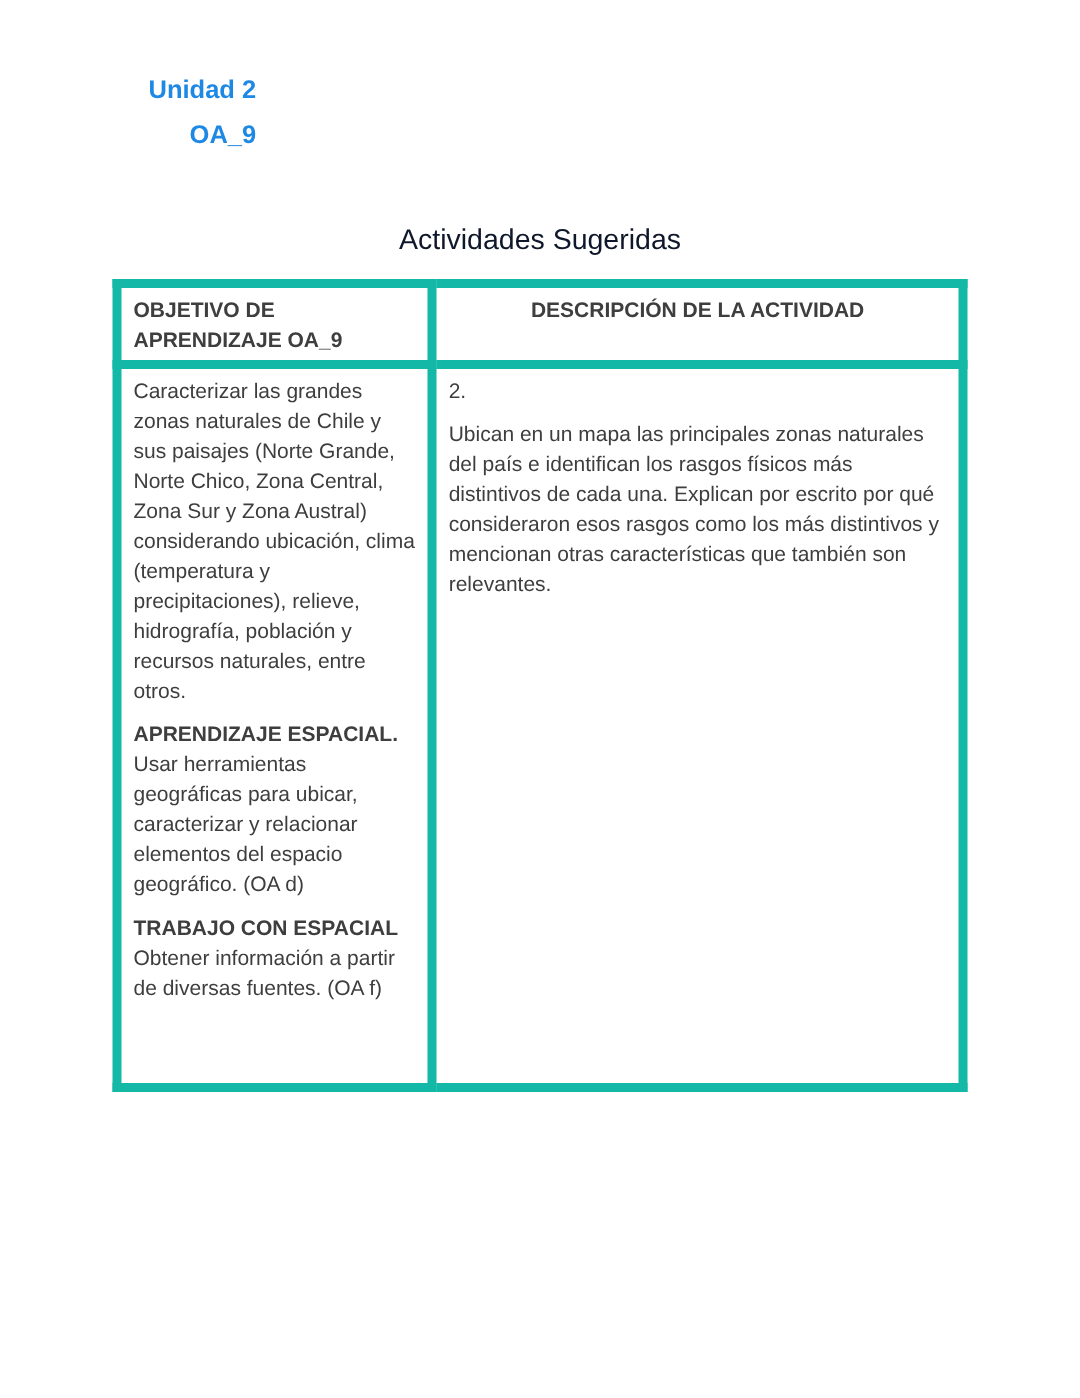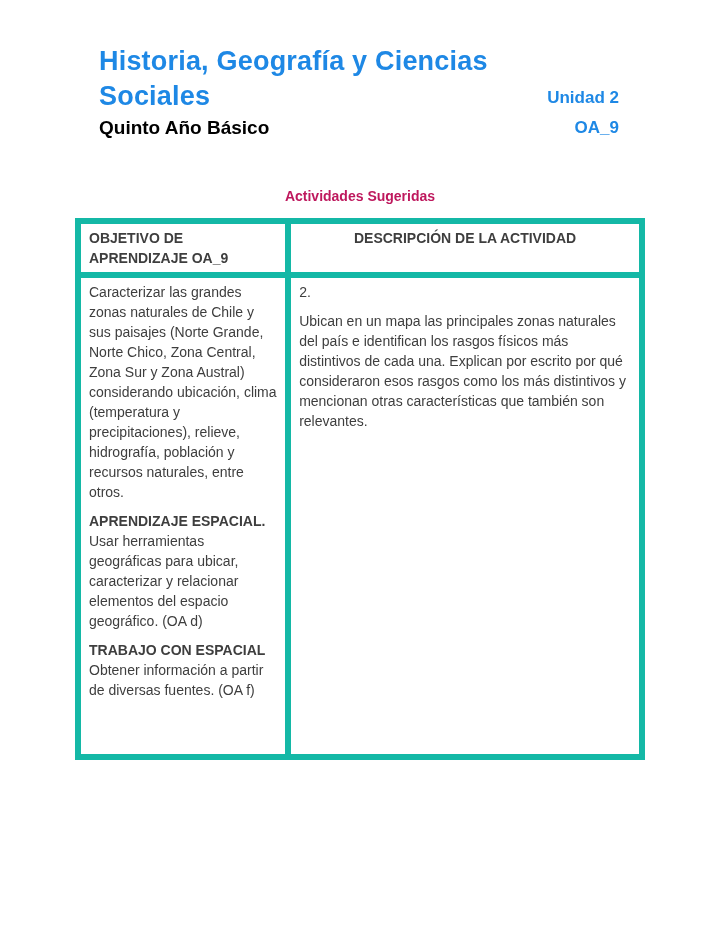--- a/index.html
+++ b/index.html
@@ -39,23 +39,23 @@
     text-align: right;
     color: #1e88e5;
     font-weight: bold;
   }
   .unit-label { font-size: 17px; line-height: 32px; }
   .oa-code    { font-size: 17px; line-height: 28px; }
 
   .section-title {
     margin: 46px 0 14px 0;
     text-align: center;
-    color: #be185d;
-    font-size: 14px;
-    font-weight: bold;
+    color: #0f172a;
+    font-size: 19px;
+    font-weight: normal;
   }
 
   table.activities-table {
     border-collapse: collapse;
     table-layout: fixed;
     margin-left: 75px;
     width: 570px;
     color: #3e3e3e;
   }
   .activities-table th,
@@ -74,24 +74,20 @@
   td.body-cell { height: 482px; }
   .activities-table p { margin: 0 0 9px 0; }
   .bold { font-weight: normal; }
 </style>
 </head>
 <body>
 
 <div class="page">
 
   <div class="header">
-    <div class="header-left">
-      <h1 class="doc-title">Historia, Geografía y Ciencias Sociales</h1>
-      <div class="doc-subtitle">Quinto Año Básico</div>
-    </div>
     <div class="header-right">
       <div class="unit-label">Unidad 2</div>
       <div class="oa-code">OA_9</div>
     </div>
   </div>
 
   <h2 class="section-title">Actividades Sugeridas</h2>
 
   <table class="activities-table">
     <colgroup>

